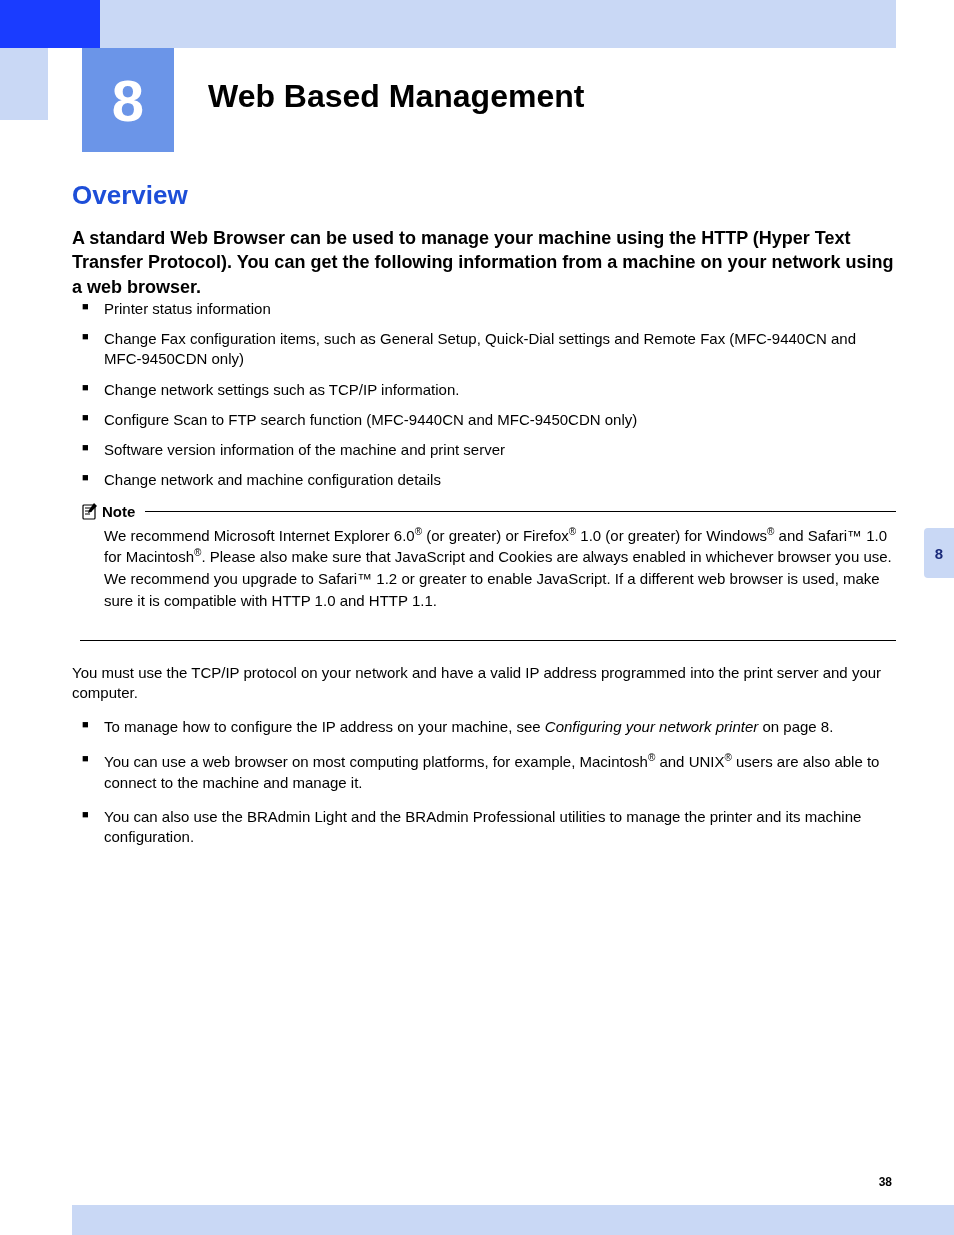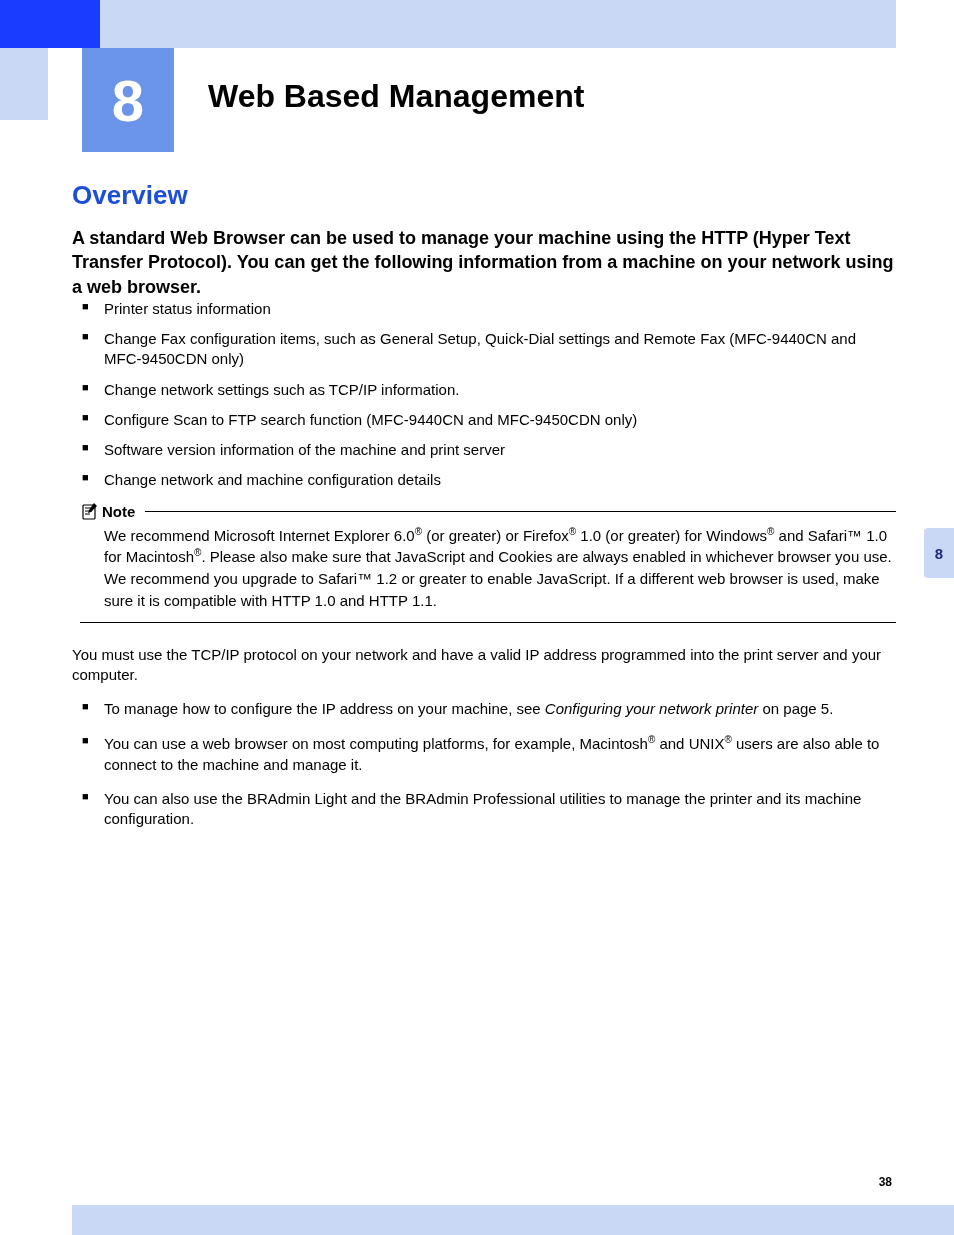--- a/index.html
+++ b/index.html
@@ -113,21 +113,21 @@
   }
   .note-hr-top {
     flex: 1;
     height: 1px;
     background: #000;
     margin-left: 8px;
   }
   .note-body {
     font-size: 15px;
     line-height: 1.45;
-    padding: 4px 0 10px 24px;
+    padding: 4px 0 28px 24px;
     border-bottom: 1px solid #000;
   }
   .note-body sup { font-size: 10px; vertical-align: super; }
   p.post {
     font-size: 15px;
     line-height: 1.35;
     margin: 22px 0 14px 0;
   }
   .italic { font-style: italic; }
   ul.bullets.wide li { margin-bottom: 14px; }
@@ -202,21 +202,21 @@
     </div>
     <div class="note-body">
       <span>We recommend Microsoft Internet Explorer 6.0</span><sup>®</sup><span> (or greater) or Firefox</span><sup>®</sup><span> 1.0 (or greater) for Windows</span><sup>®</sup><span> and Safari™ 1.0 for Macintosh</span><sup>®</sup><span>. Please also make sure that JavaScript and Cookies are always enabled in whichever browser you use. We recommend you upgrade to Safari™ 1.2 or greater to enable JavaScript. If a different web browser is used, make sure it is compatible with HTTP 1.0 and HTTP 1.1.</span>
     </div>
   </div>
 
   <p class="post">You must use the TCP/IP protocol on your network and have a valid IP address programmed into the print server and your computer.</p>
 
   <ul class="bullets wide">
     <li>
-      <span>To manage how to configure the IP address on your machine, see </span><span class="italic">Configuring your network printer</span><span> on page 5.</span>
+      <span>To manage how to configure the IP address on your machine, see </span><span class="italic">Configuring your network printer</span><span> on page 8.</span>
     </li>
     <li>
       <span>You can use a web browser on most computing platforms, for example, Macintosh</span><sup>®</sup><span> and UNIX</span><sup>®</sup><span> users are also able to connect to the machine and manage it.</span>
     </li>
     <li>You can also use the BRAdmin Light and the BRAdmin Professional utilities to manage the printer and its machine configuration.</li>
   </ul>
 </div>
 
 <div class="side-tab">
   <span>8</span>

